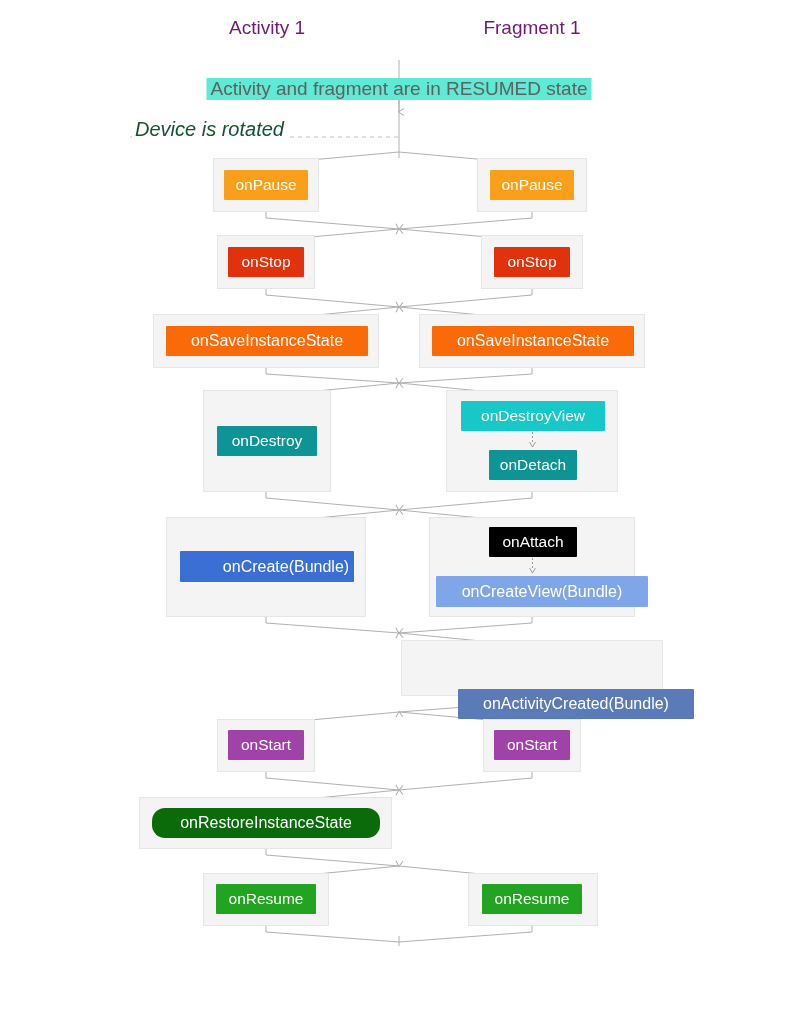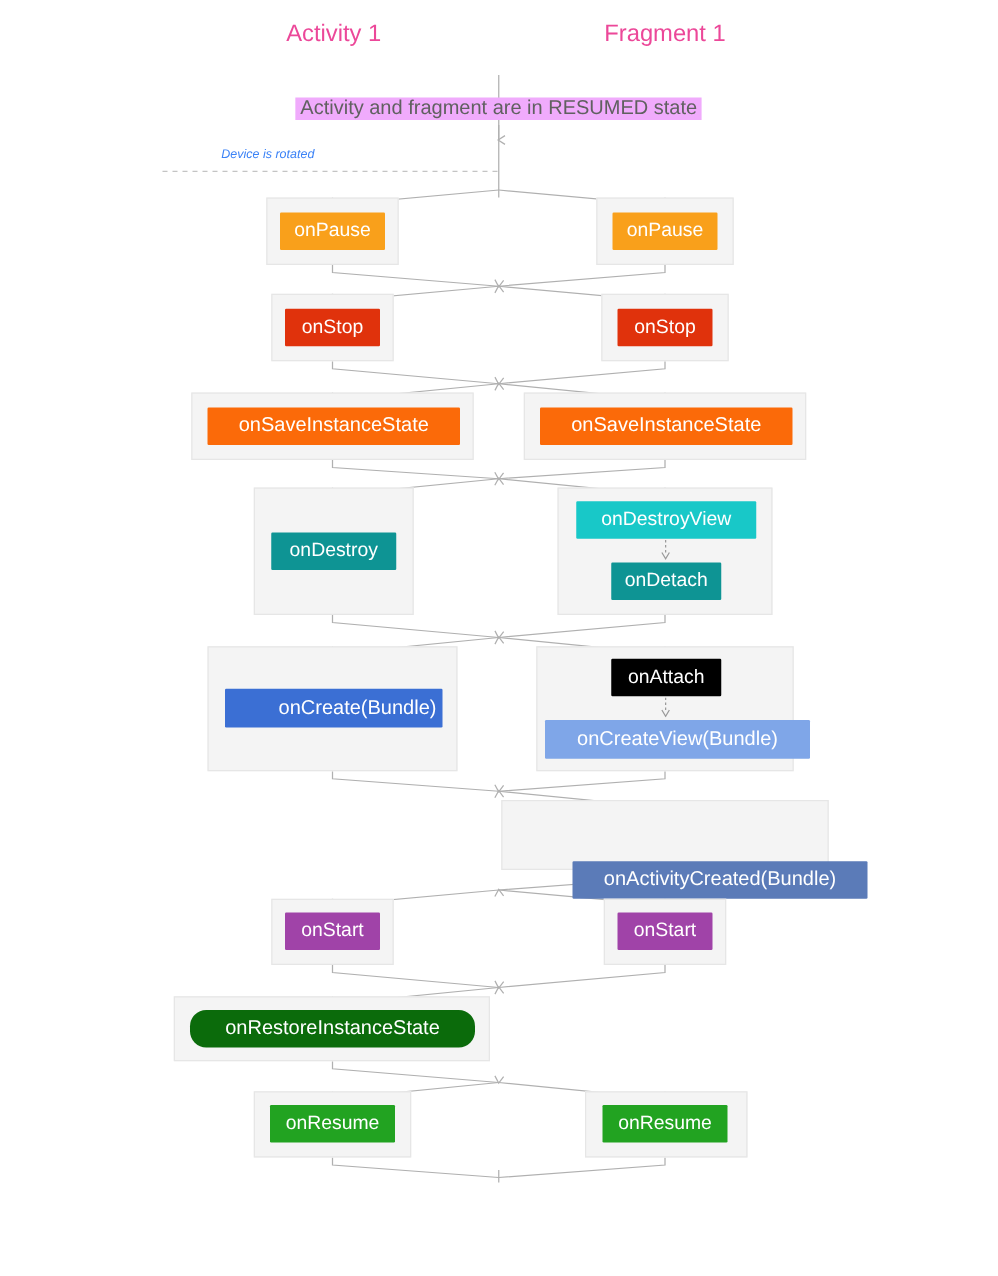--- a/index.html
+++ b/index.html
@@ -22,43 +22,42 @@
     position: absolute;
     left: 0;
     top: 0;
     width: 798px;
     height: 1021px;
     pointer-events: none;
   }
   .col-header {
     position: absolute;
     font-size: 19px;
-    color: #ec4899;
+    color: #701a75;
     text-align: center;
     white-space: nowrap;
     transform: translateX(-50%);
   }
   .note-resumed {
     position: absolute;
-    font-size: 16px;
+    font-size: 19px;
     color: #606060;
     white-space: nowrap;
     transform: translateX(-50%);
-    background: #f0abfc;
+    background: #5eead4;
     padding: 0 4px;
   }
   .note-rotated {
     position: absolute;
-    font-size: 10px;
+    font-size: 20px;
     font-style: italic;
-    color: #3b82f6;
+    color: #14532d;
     white-space: nowrap;
     background: #ffffff;
     padding: 0 3px;
-    margin-left: 42px;
   }
   .panel {
     position: absolute;
     background: #f4f4f4;
     border: 1px solid #e6e6e6;
     box-sizing: border-box;
     display: flex;
     flex-direction: column;
     align-items: center;
     justify-content: center;

